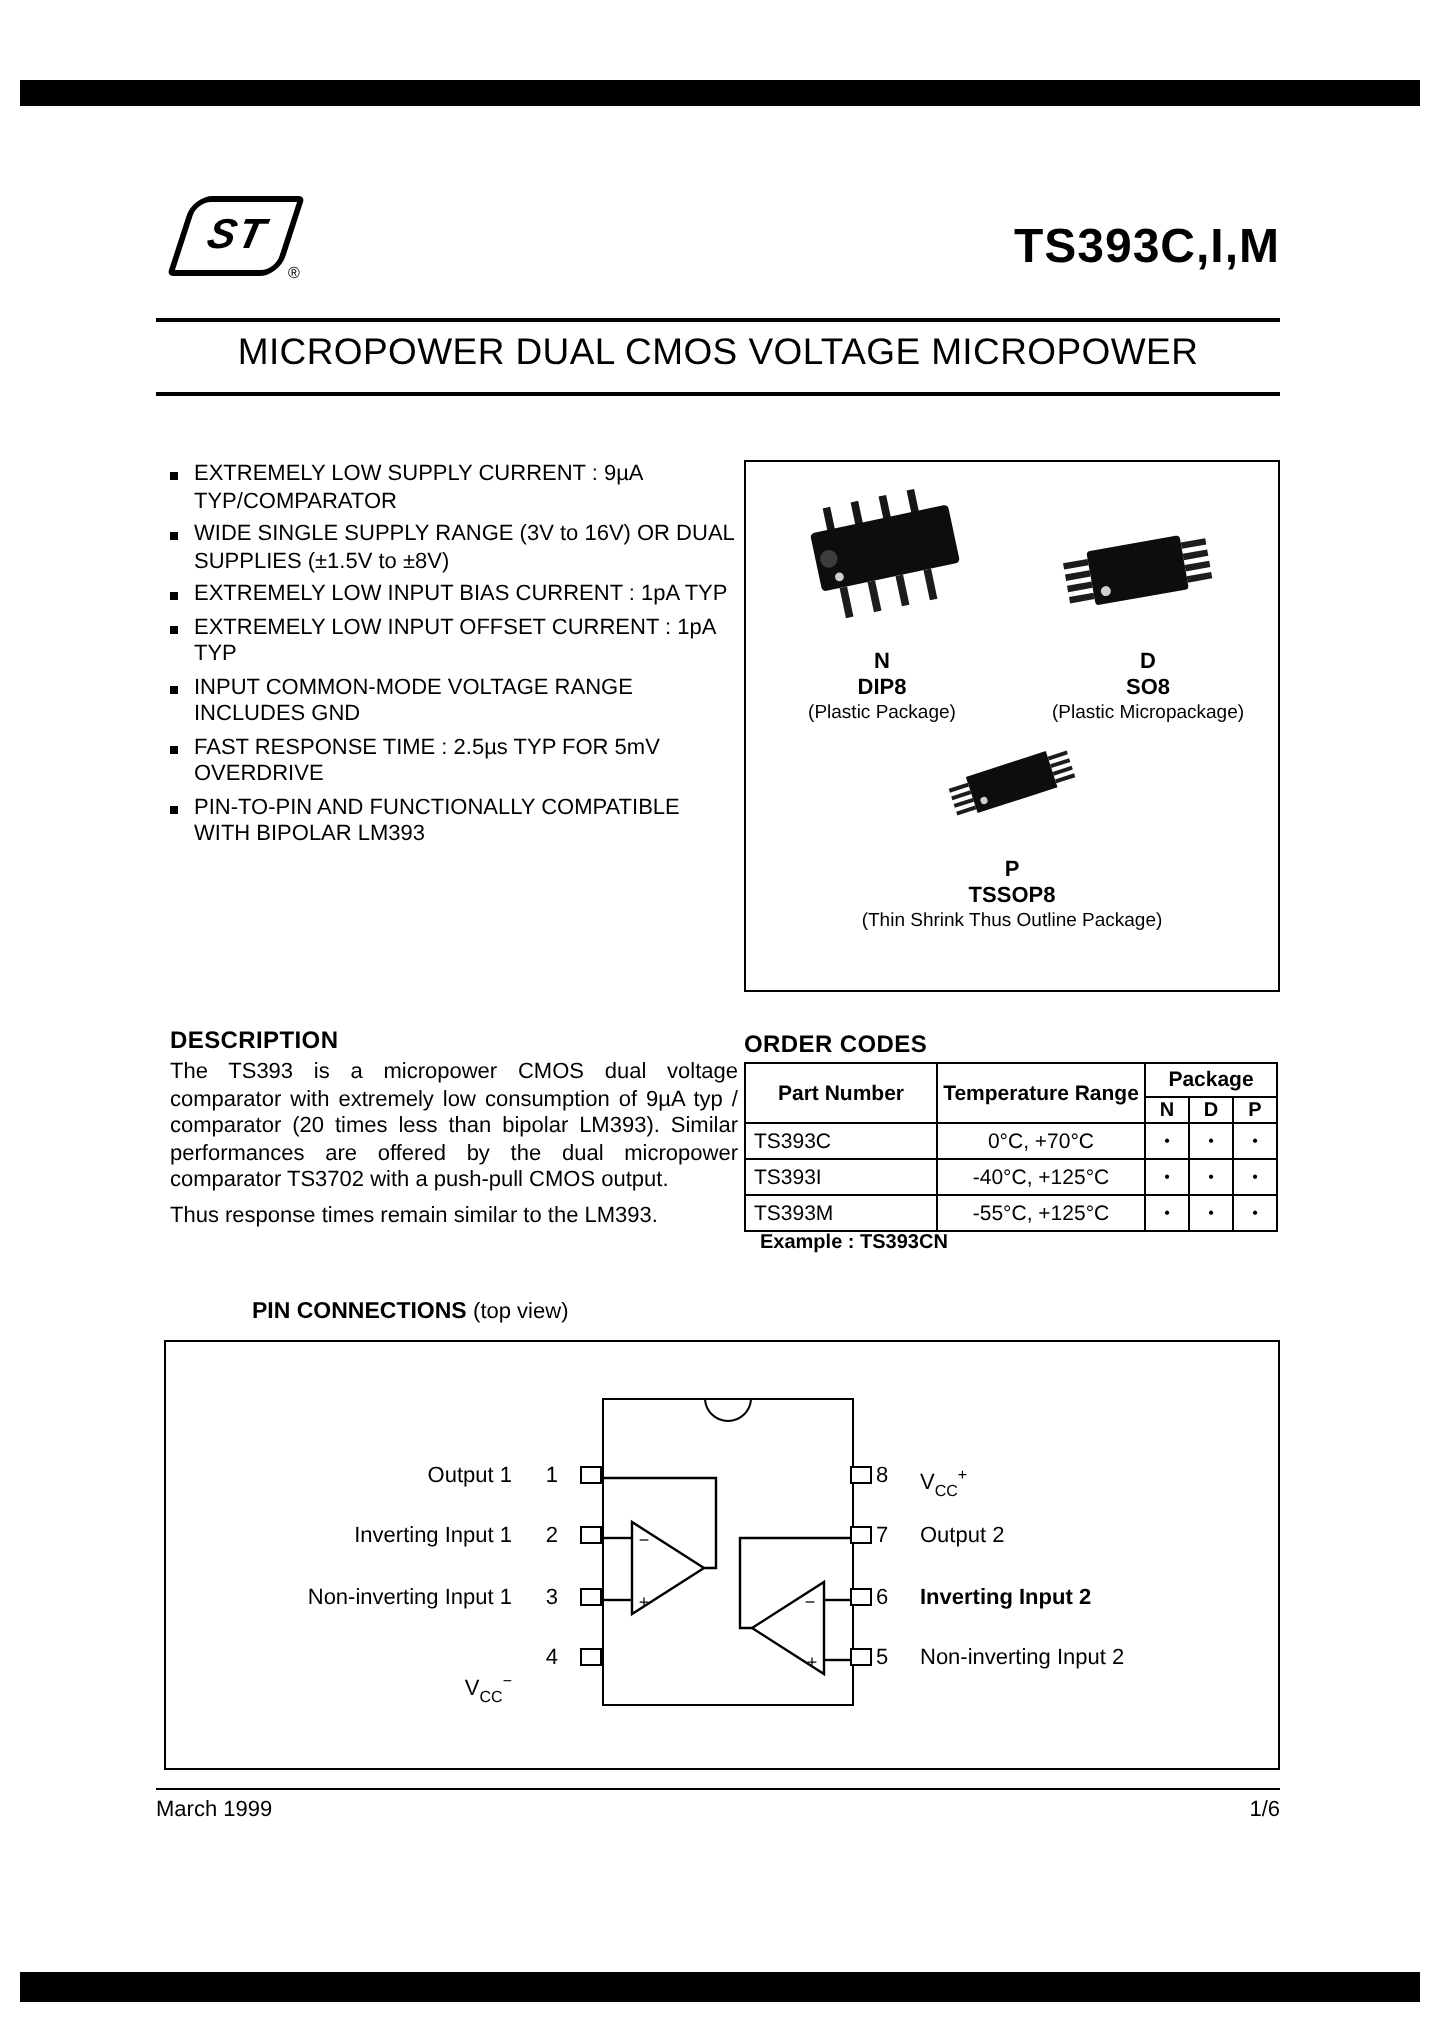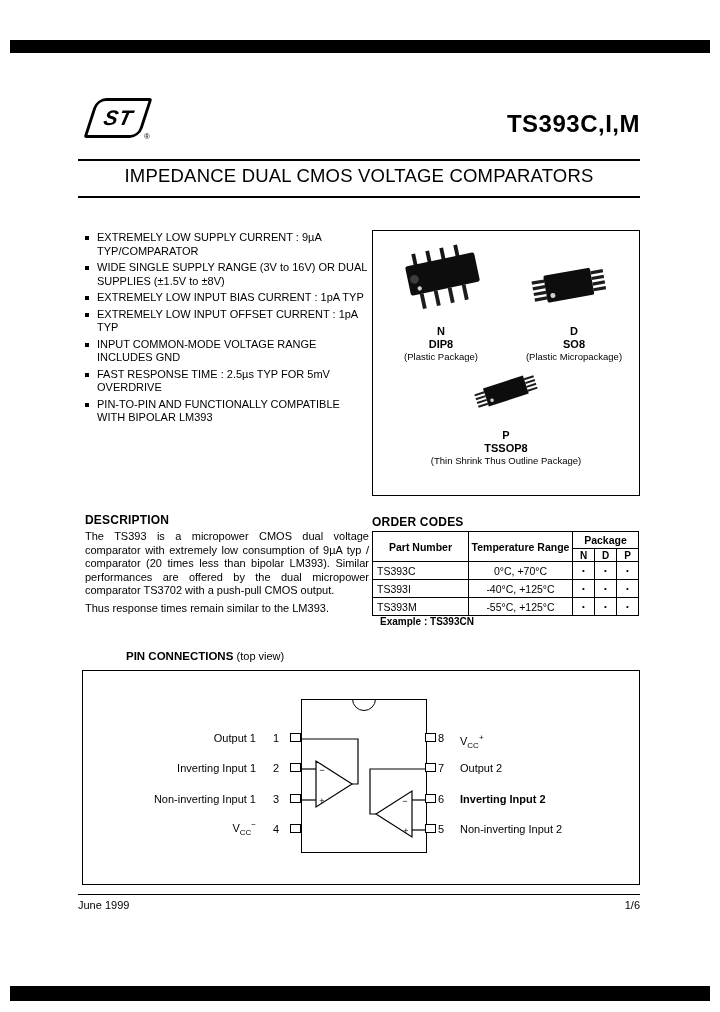--- a/index.html
+++ b/index.html
@@ -79,21 +79,21 @@
 <div class="abs logo">
   <div class="logo-shape">
     <span class="logo-st">ST</span>
   </div>
   <span class="logo-reg">®</span>
 </div>
 
 <div class="abs partnum">TS393C,I,M</div>
 
 <div class="abs rule rule1"></div>
-<div class="abs doc-title">IMPEDANCE DUAL CMOS VOLTAGE COMPARATORS</div>
+<div class="abs doc-title">MICROPOWER DUAL CMOS VOLTAGE MICROPOWER</div>
 <div class="abs rule rule2"></div>
 
 <div class="abs features">
     <div class="feat">
       <span class="sq"></span>
       <span class="ft">EXTREMELY LOW SUPPLY CURRENT : 9µA TYP/COMPARATOR</span>
     </div>
     <div class="feat">
       <span class="sq"></span>
       <span class="ft">WIDE SINGLE SUPPLY RANGE (3V to 16V) OR DUAL SUPPLIES (±1.5V to ±8V)</span>
@@ -265,33 +265,33 @@
   </div>
 <div class="pinlabel pl-left" style="top: 60px;">Output 1</div>
     <div class="pinnum pn-left" style="top: 60px;">1</div>
     <div class="stub stub-left" style="top: 62px;"></div>
     <div class="pinlabel pl-left" style="top: 90px;">Inverting Input 1</div>
     <div class="pinnum pn-left" style="top: 90px;">2</div>
     <div class="stub stub-left" style="top: 92px;"></div>
     <div class="pinlabel pl-left" style="top: 121px;">Non-inverting Input 1</div>
     <div class="pinnum pn-left" style="top: 121px;">3</div>
     <div class="stub stub-left" style="top: 123px;"></div>
-    <div class="pinlabel pl-left" style="top: 147px;"><span>V</span><sub>CC</sub><sup>−</sup></div>
+    <div class="pinlabel pl-left" style="top: 163px;"><span>V</span><sub>CC</sub><sup>−</sup></div>
     <div class="pinnum pn-left" style="top: 151px;">4</div>
     <div class="stub stub-left" style="top: 153px;"></div>
     <div class="stub stub-right" style="top: 62px;"></div>
     <div class="pinnum pn-right" style="top: 60px;">8</div>
     <div class="pinlabel pl-right" style="top: 60px;"><span>V</span><sub>CC</sub><sup>+</sup></div>
     <div class="stub stub-right" style="top: 92px;"></div>
     <div class="pinnum pn-right" style="top: 90px;">7</div>
     <div class="pinlabel pl-right" style="top: 90px;">Output 2</div>
     <div class="stub stub-right" style="top: 123px;"></div>
     <div class="pinnum pn-right" style="top: 121px;">6</div>
     <div class="pinlabel pl-right" style="top: 121px; font-weight: bold;">Inverting Input 2</div>
     <div class="stub stub-right" style="top: 153px;"></div>
     <div class="pinnum pn-right" style="top: 151px;">5</div>
     <div class="pinlabel pl-right" style="top: 151px;">Non-inverting Input 2</div>
   </div>
 
 <div class="abs f-rule"></div>
-<div class="abs f-left">June 1999</div>
+<div class="abs f-left">March 1999</div>
 <div class="abs f-right">1/6</div>
 <div class="abs bottombar"></div>
 
 </body></html>

